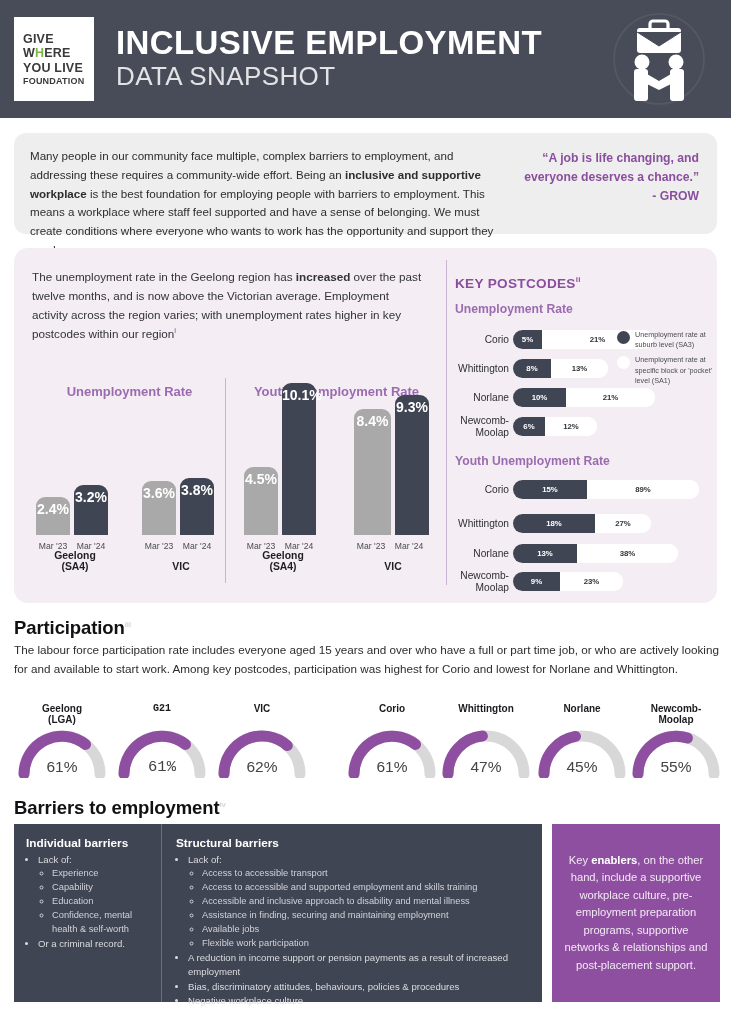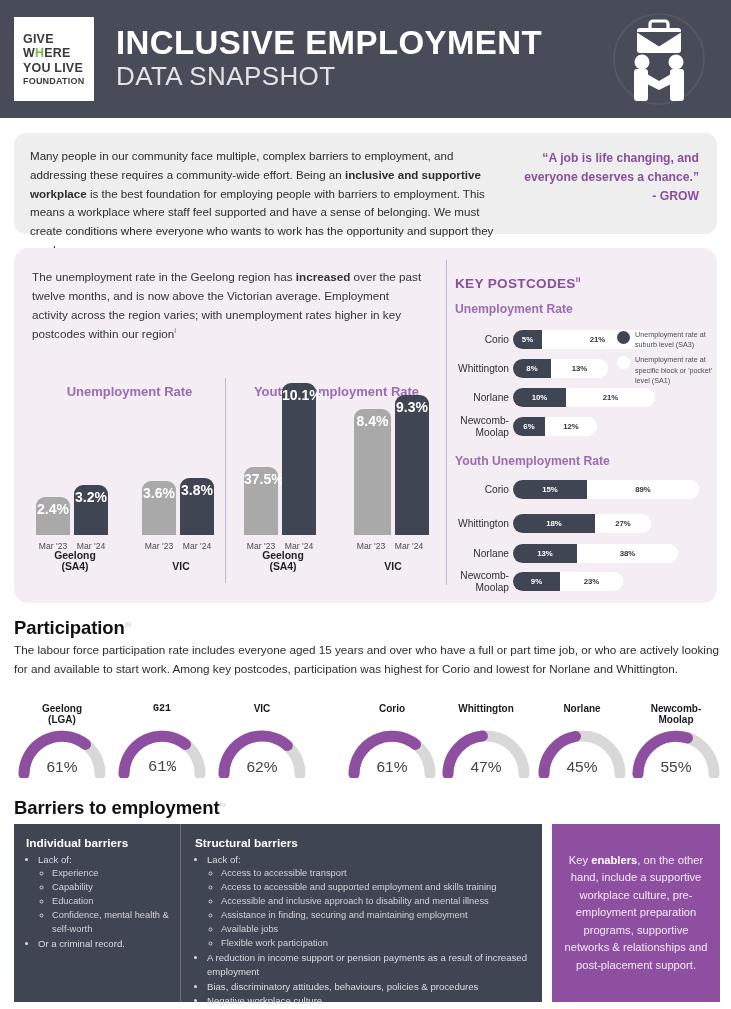--- a/index.html
+++ b/index.html
@@ -99,21 +99,21 @@
   .gauge{ position:absolute; width:96px; text-align:center; }
   .gauge-label{ font-size:10px; font-weight:bold; color:#1a1a1f; line-height:1.1; height:22px; }
   .gauge-svgwrap{ position:relative; width:96px; height:52px; margin-top:1px;}
   .gauge-val{
     position:absolute; left:0; right:0; bottom:2px; text-align:center;
     font-size:15.5px; color:#444; }
 
   
   .barriers{ position:absolute; left:14px; top:824px; width:528px; height:178px; background:#404553; display:flex; }
   .bcol{ padding:12px 10px 8px 12px; color:#e8e8ea; }
-  .bcol.first{ width:167px; border-right:1.5px solid #6d707a; }
+  .bcol.first{ width:148px; border-right:1.5px solid #6d707a; }
   .bcol.second{ flex:1; padding-left:14px; }
   .bhead{ font-size:11.8px; font-weight:bold; color:#ffffff; margin-bottom:3px; }
   ul.l1{ list-style:disc; margin-left:12px; }
   ul.l1 > li{ font-size:9.6px; line-height:1.5; color:#dcdce0; }
   ul.l2{ list-style:circle; margin-left:14px; }
   ul.l2 > li{ font-size:9.3px; line-height:1.5; color:#d2d2d8; }
   .enablers{
     position:absolute; left:552px; top:824px; width:168px; height:178px;
     background:#8f4fa0; color:#f2e9f4; display:flex; align-items:center;
     justify-content:center; text-align:center; padding:18px 12px;
@@ -202,21 +202,21 @@
       <div class="axis" style="left:4px;">
         <div>Mar '23</div>
         <div>Mar '24</div>
       </div>
       <div class="grouplabel">VIC</div>
     </div>
 
     <div class="bargroup" style="left:226px; top:165px; width:86px; height:150px;">
       <div class="bars" style="left:4px;">
         <div class="bar light" style="height:68px;">
-            <span>37.5%</span>
+            <span>4.5%</span>
           </div>
         <div class="bar dark" style="height:152px;">
             <span>10.1%</span>
           </div>
       </div>
       <div class="axis" style="left:4px;">
         <div>Mar '23</div>
         <div>Mar '24</div>
       </div>
       <div class="grouplabel">Geelong<br>(SA4)</div>

